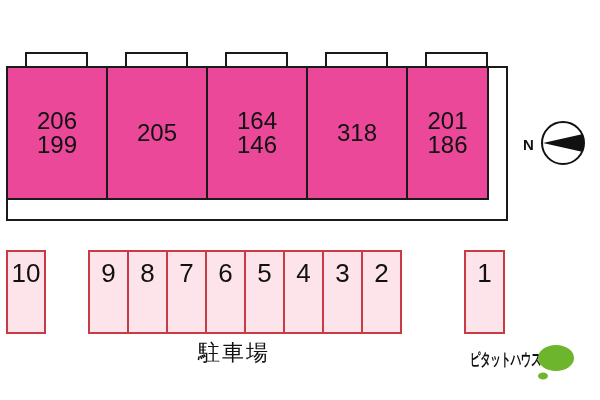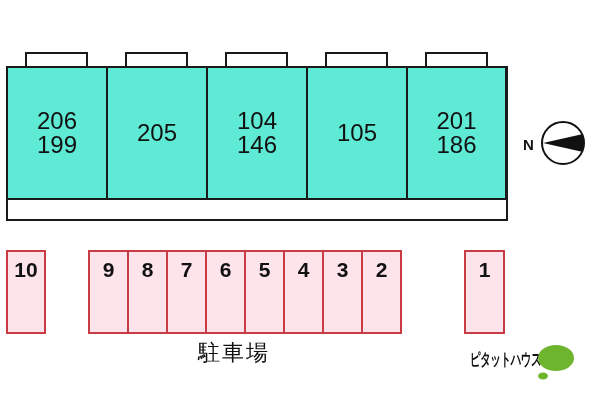--- a/index.html
+++ b/index.html
@@ -1,26 +1,26 @@
 <!DOCTYPE html>
 <html><head>
 <meta charset="utf-8">
 <style>
   html, body { margin:0; padding:0; }
   body { width:600px; height:400px; background:#ffffff; position:relative; overflow:hidden;
          font-family: "Liberation Sans", "DejaVu Sans", sans-serif; }
   .abs { position:absolute; box-sizing:border-box; }
   .tab { border:2px solid #1a1a1a; border-bottom:none; background:#fff; height:15px; top:52px; }
   .building { left:6px; top:66px; width:502px; height:155px; border:2px solid #1a1a1a; background:#fff; }
-  .unit { top:66px; height:134px; background:#5eead4; border:2px solid #1a1a1a;
+  .unit { top:66px; height:134px; background:#ec4899; border:2px solid #1a1a1a;
           display:flex; flex-direction:column; align-items:center; justify-content:center;
           font-size:24px; line-height:24px; color:#111; }
   .unit span { display:block; }
   .slot { top:250px; height:84px; background:#fde4ea; border:2px solid #c83a44;
-          font-size:21px; color:#111; text-align:center; padding-top:6px;font-weight:bold; }
+          font-size:26px; color:#111; text-align:center; padding-top:6px; }
   .lot-label { left:198px; top:338px; font-size:22px; color:#111; letter-spacing:2px; }
   .compass { left:523px; top:120px; width:64px; height:46px; }
   .brand-text { left:470px; top:348px; font-size:17px; font-weight:bold; color:#111;
                 transform:scaleX(0.62); transform-origin:left center; letter-spacing:-1px; }
 </style>
 </head>
 <body>
 
 <div class="abs tab" style="left:25px;width:63px;"></div>
 <div class="abs tab" style="left:125px;width:63px;"></div>
@@ -31,27 +31,27 @@
 <div class="abs building"></div>
 
 <div class="abs unit" style="left:6px;width:102px;">
   <span>206</span>
   <span>199</span>
 </div>
 <div class="abs unit" style="left:106px;width:102px;gap:16px;">
   <span>205</span>
 </div>
 <div class="abs unit" style="left:206px;width:102px;">
-  <span>104</span>
+  <span>164</span>
   <span>146</span>
 </div>
 <div class="abs unit" style="left:306px;width:102px;">
-  <span>105</span>
+  <span>318</span>
 </div>
-<div class="abs unit" style="left:406px;width:101px;">
+<div class="abs unit" style="left:406px;width:83px;">
   <span>201</span>
   <span>186</span>
 </div>
 
 <div class="abs compass">
   <svg width="64" height="46" viewBox="0 0 64 46">
     <text x="0" y="30" font-family="Liberation Sans, sans-serif" font-weight="bold" font-size="15" fill="#111">N</text>
     <circle cx="40" cy="23" r="21" fill="#fff" stroke="#111" stroke-width="2"></circle>
     <polygon points="20,23 60,14 60,32" fill="#111"></polygon>
   </svg>

